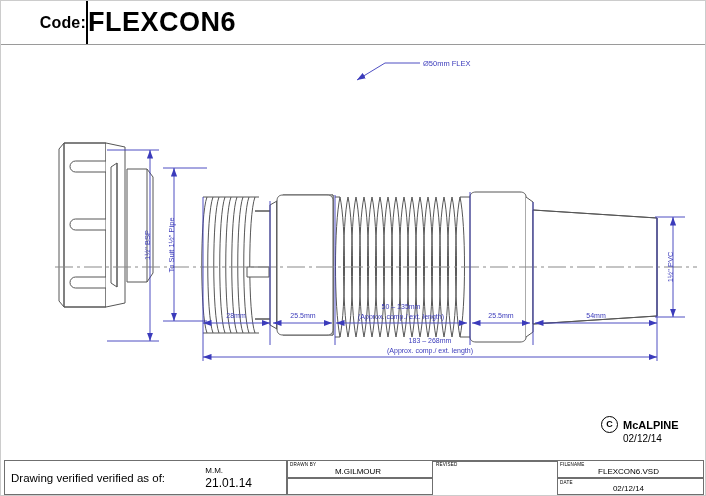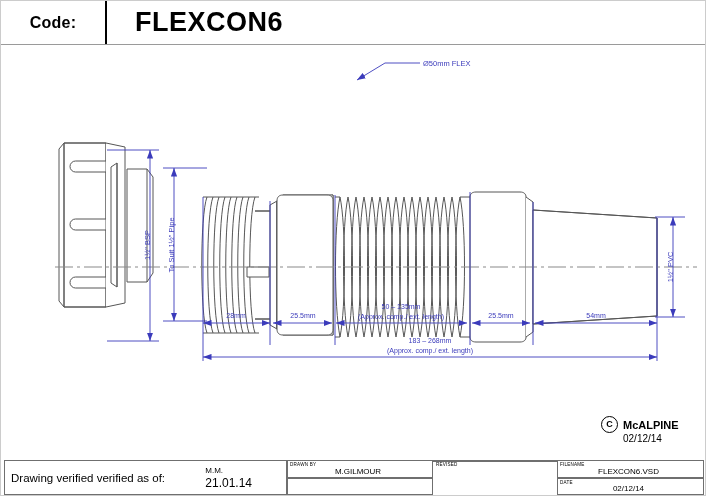--- a/index.html
+++ b/index.html
@@ -25,37 +25,37 @@
   #code-bar {
     position: absolute;
     left: 0; top: 0;
     width: 706px; height: 44px;
     box-sizing: border-box;
     border-bottom: 1px solid #9a9a9a;
     display: flex;
     align-items: stretch;
   }
   #code-label-cell {
-    width: 106px;
+    width: 87px;
     box-sizing: border-box;
     border-right: 2px solid #000000;
     display: flex;
     align-items: center;
-    justify-content: center;
+    justify-content: flex-end;
   }
   #code-label-cell .txt {
     font-size: 16px;
     font-weight: bold;
     letter-spacing: .2px;
   }
   #code-value-cell {
     flex: 1;
     display: flex;
     align-items: center;
-    padding-left: 28px;
+    padding-left: 0;
   }
   #code-value-cell .txt {
     font-size: 27px;
     font-weight: bold;
     letter-spacing: .5px;
   }
 
   
   #drawing-area {
     position: absolute;

